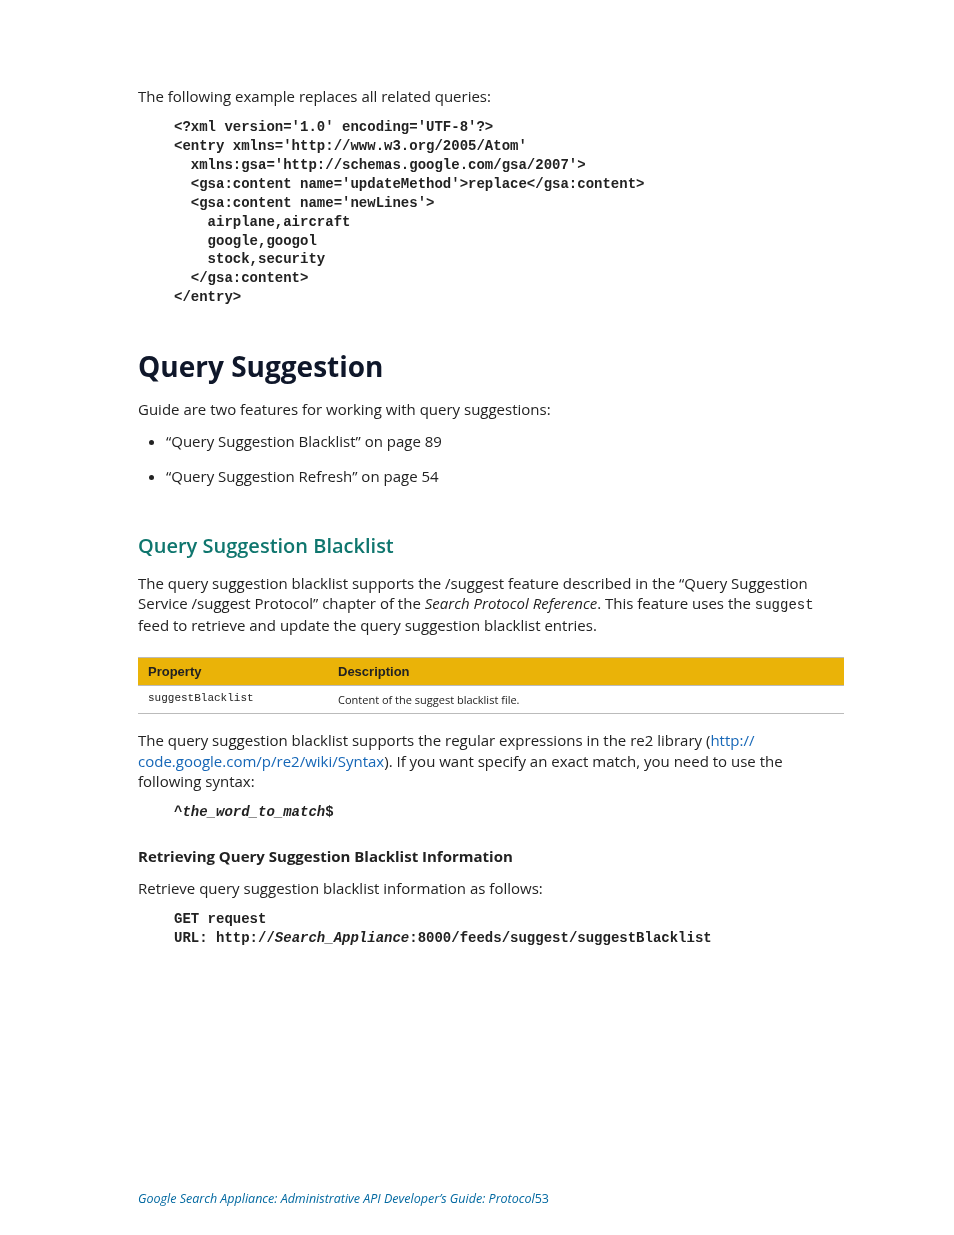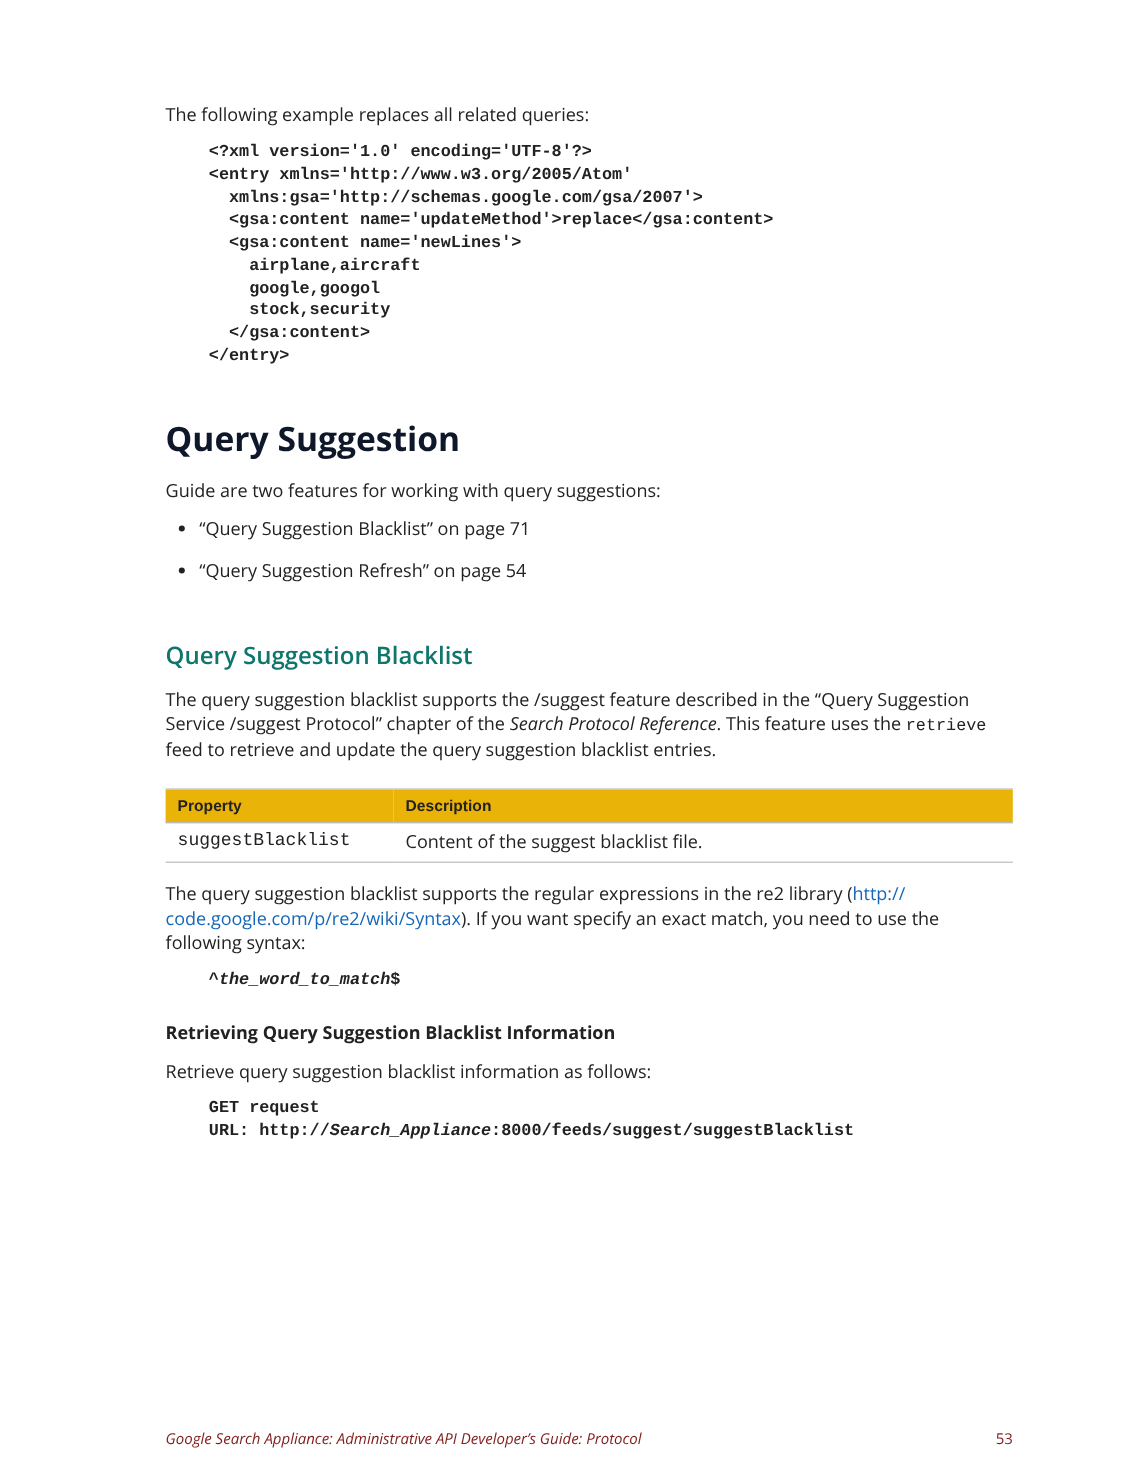--- a/index.html
+++ b/index.html
@@ -65,40 +65,40 @@
     text-align: left;
     font-family: Arial, sans-serif;
     font-weight: 700;
     font-size: 13px;
     padding: 6px 10px;
     border-top: 1px solid #bbb;
     border-bottom: 1px solid #bbb;
   }
   table.prop td {
     padding: 6px 10px;
-    font-size: 15px;
+    font-size: 11px;
     border-bottom: 1px solid #bbb;
     vertical-align: top;
   }
   table.prop th:first-child, table.prop td:first-child { width: 170px; }
   .subhead {
     font-weight: 700;
     font-size: 15px;
     margin: 16px 0 12px 0;
   }
   .footer {
     position: absolute;
     bottom: 28px;
     left: 138px;
     right: 110px;
     font-size: 12.5px;
     font-style: italic;
-    color: #7f1d1d;
+    color: #0369a1;
     display: flex;
-    justify-content: space-between;
+    justify-content: flex-start;
   }
   .footer .pagenum { font-style: normal; font-weight: 400; }
 </style>
 </head>
 <body>
 
 <div class="page">
 
   <p class="body">The following example replaces all related queries:</p>
 
@@ -111,28 +111,28 @@
     google,googol
     stock,security
   &lt;/gsa:content&gt;
 &lt;/entry&gt;</pre>
 
   <h1>Query Suggestion</h1>
 
   <p class="body">Guide are two features for working with query suggestions:</p>
 
   <ul class="bullets">
-    <li>“Query Suggestion Blacklist” on page 71</li>
+    <li>“Query Suggestion Blacklist” on page 89</li>
     <li>“Query Suggestion Refresh” on page 54</li>
   </ul>
 
   <h2>Query Suggestion Blacklist</h2>
 
   <p class="body">
-    <span>The query suggestion blacklist supports the /suggest feature described in the “Query Suggestion Service /suggest Protocol” chapter of the </span><span class="italic">Search Protocol Reference</span><span>. This feature uses the </span><span class="mono">retrieve</span><span> feed to retrieve and update the query suggestion blacklist entries.</span>
+    <span>The query suggestion blacklist supports the /suggest feature described in the “Query Suggestion Service /suggest Protocol” chapter of the </span><span class="italic">Search Protocol Reference</span><span>. This feature uses the </span><span class="mono">suggest</span><span> feed to retrieve and update the query suggestion blacklist entries.</span>
   </p>
 
   <table class="prop">
     <tbody>
         <tr>
       <th>Property</th>
       <th>Description</th>
     </tr>
     <tr>
       <td class="mono">suggestBlacklist</td>

